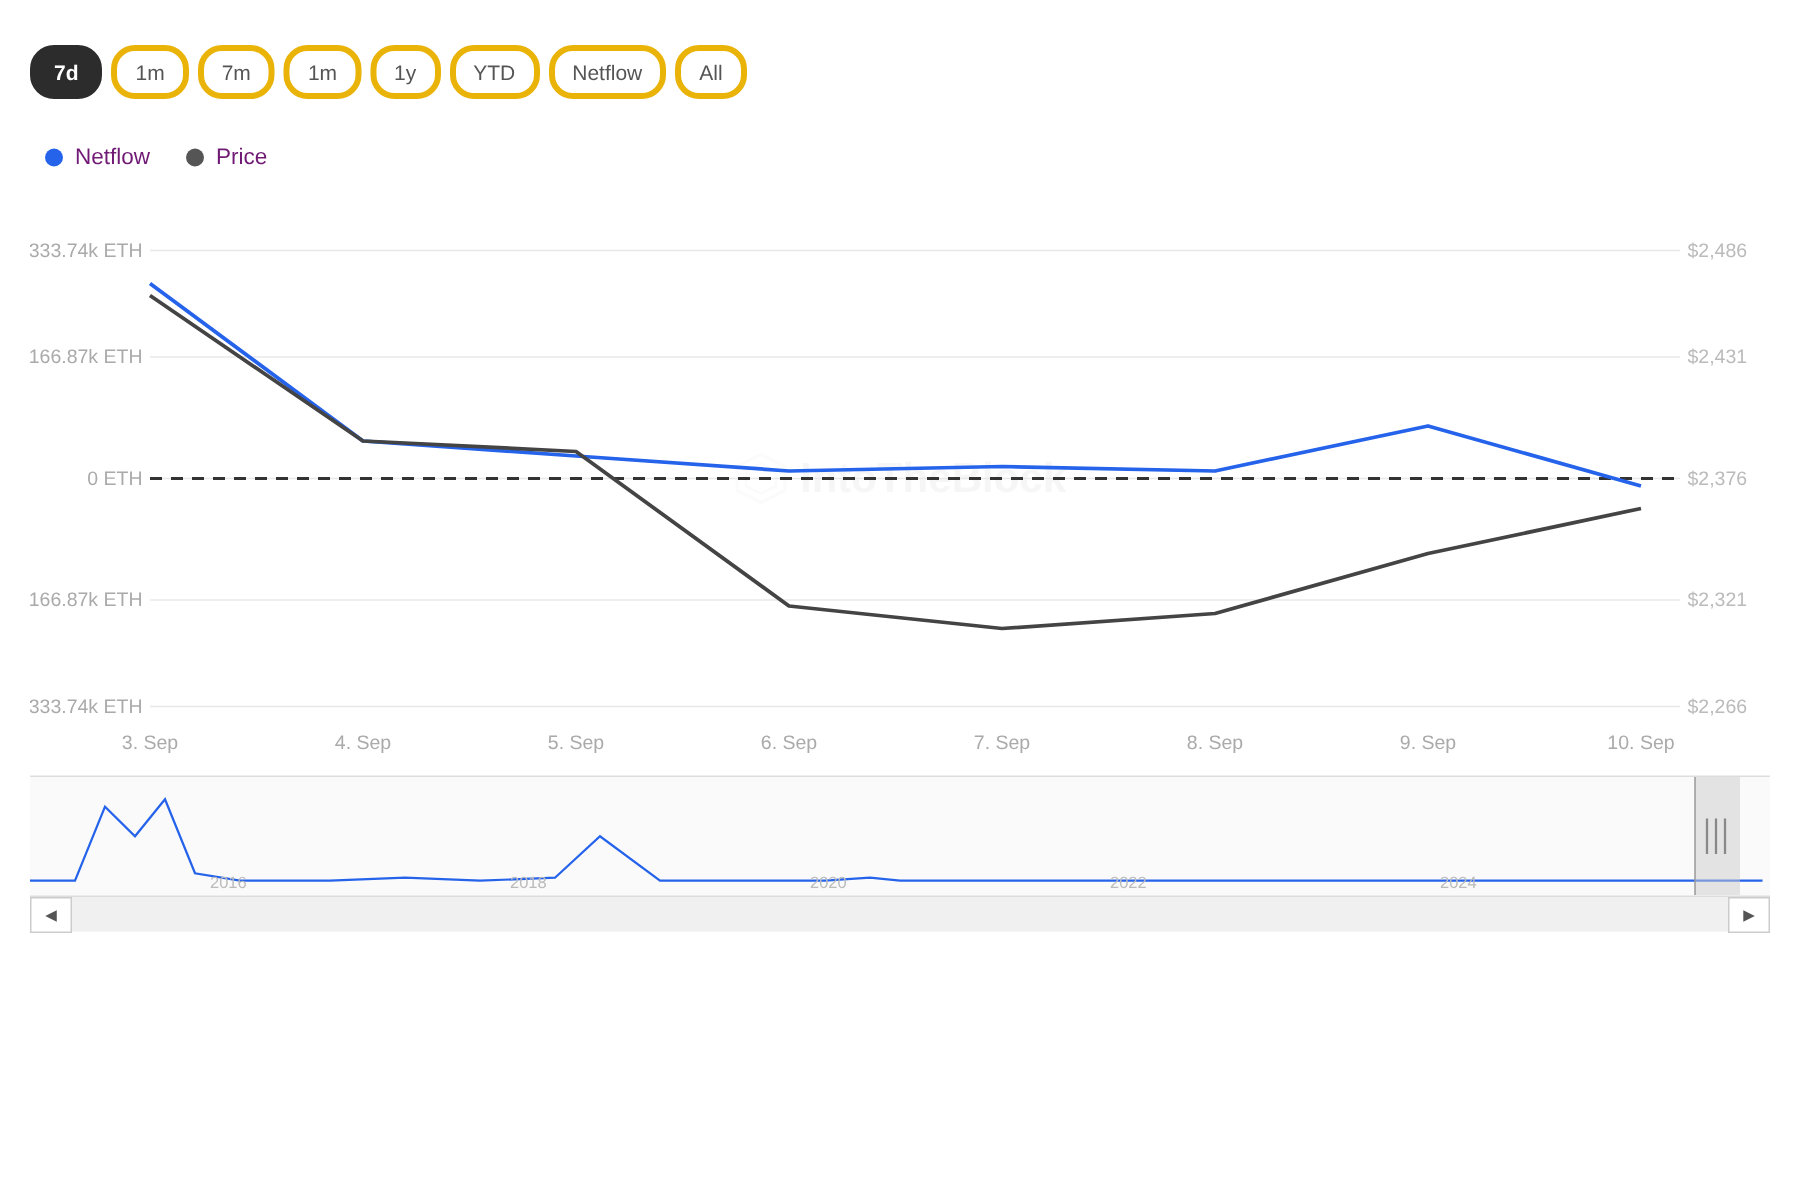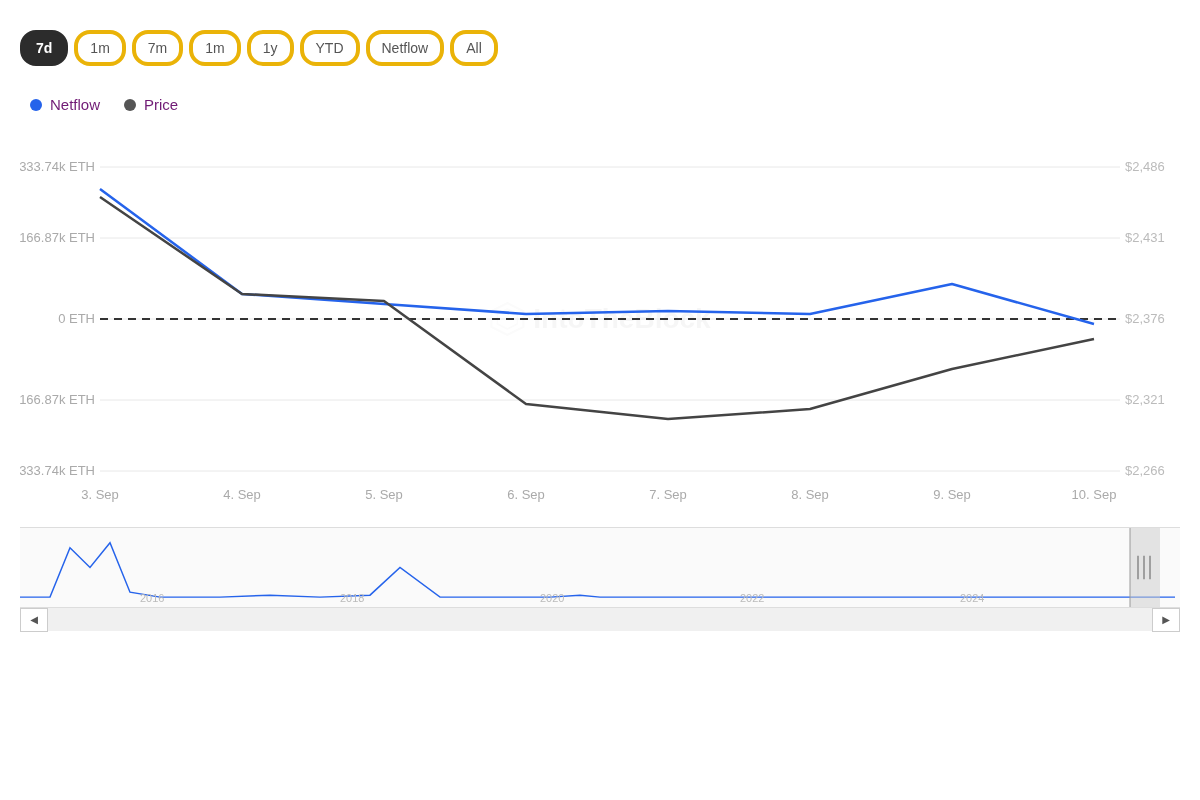--- a/index.html
+++ b/index.html
@@ -107,21 +107,21 @@
       align-items: center;
       gap: 8px;
     }
 
     
     .mini-chart-area {
       height: 80px;
       width: 100%;
       border-top: 1px solid #ddd;
       position: relative;
-      margin-top: 18px;
+      margin-top: 8px;
       overflow: hidden;
     }
 
     .mini-chart-svg {
       width: 100%;
       height: 100%;
     }
 
     
     .scrollbar-area {

